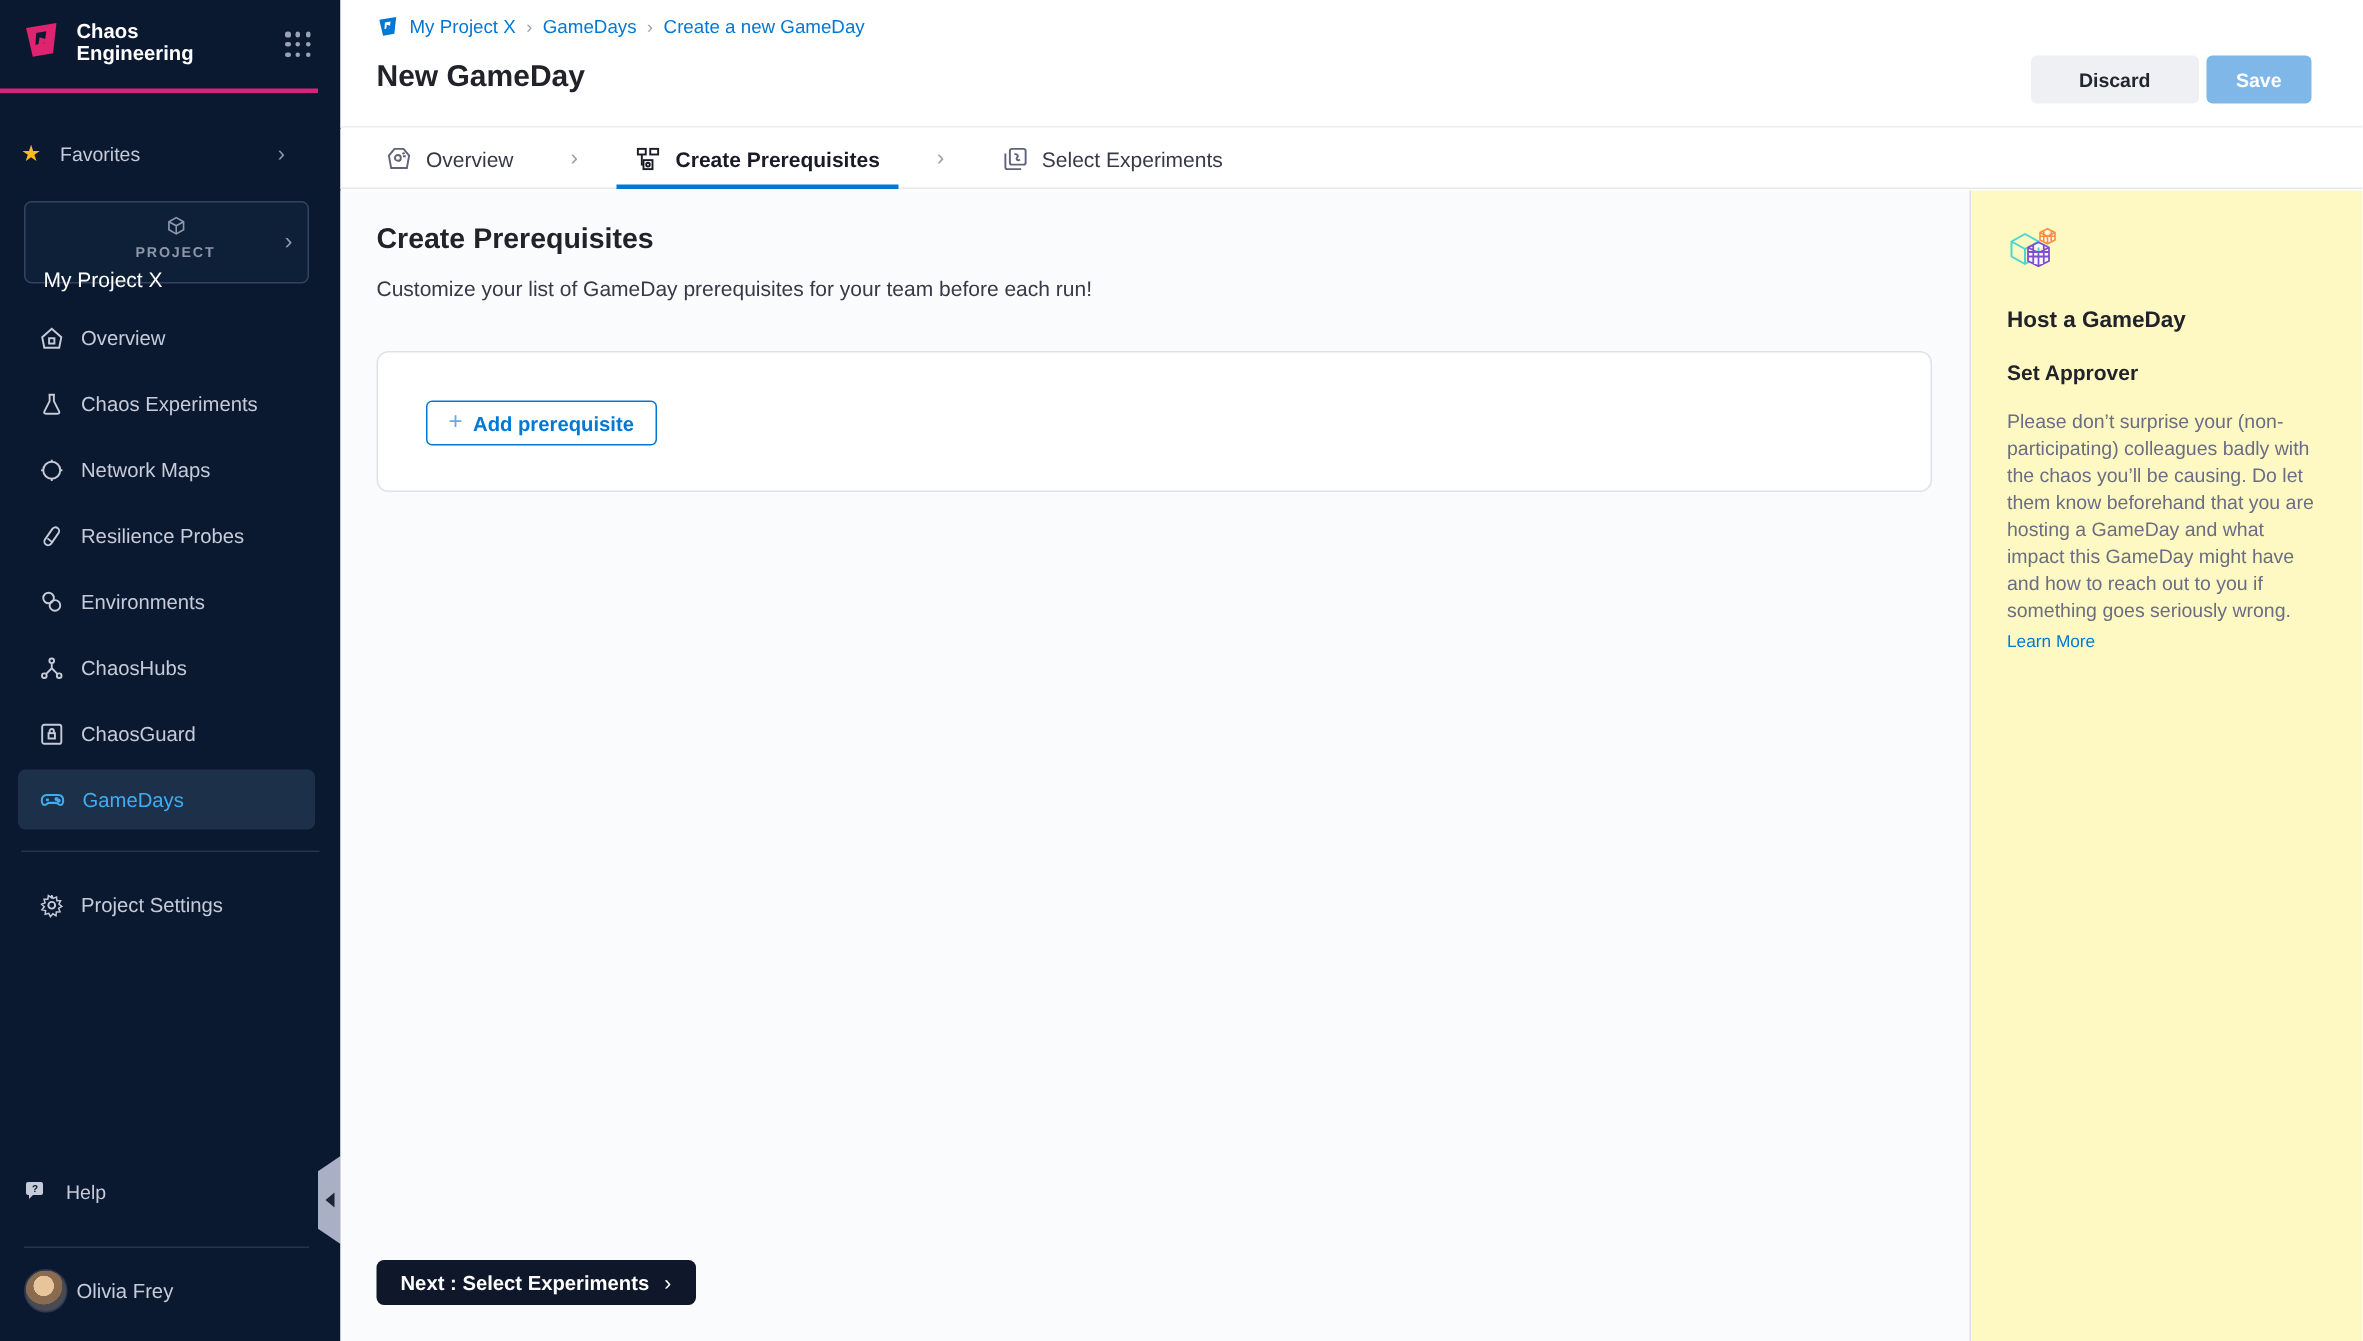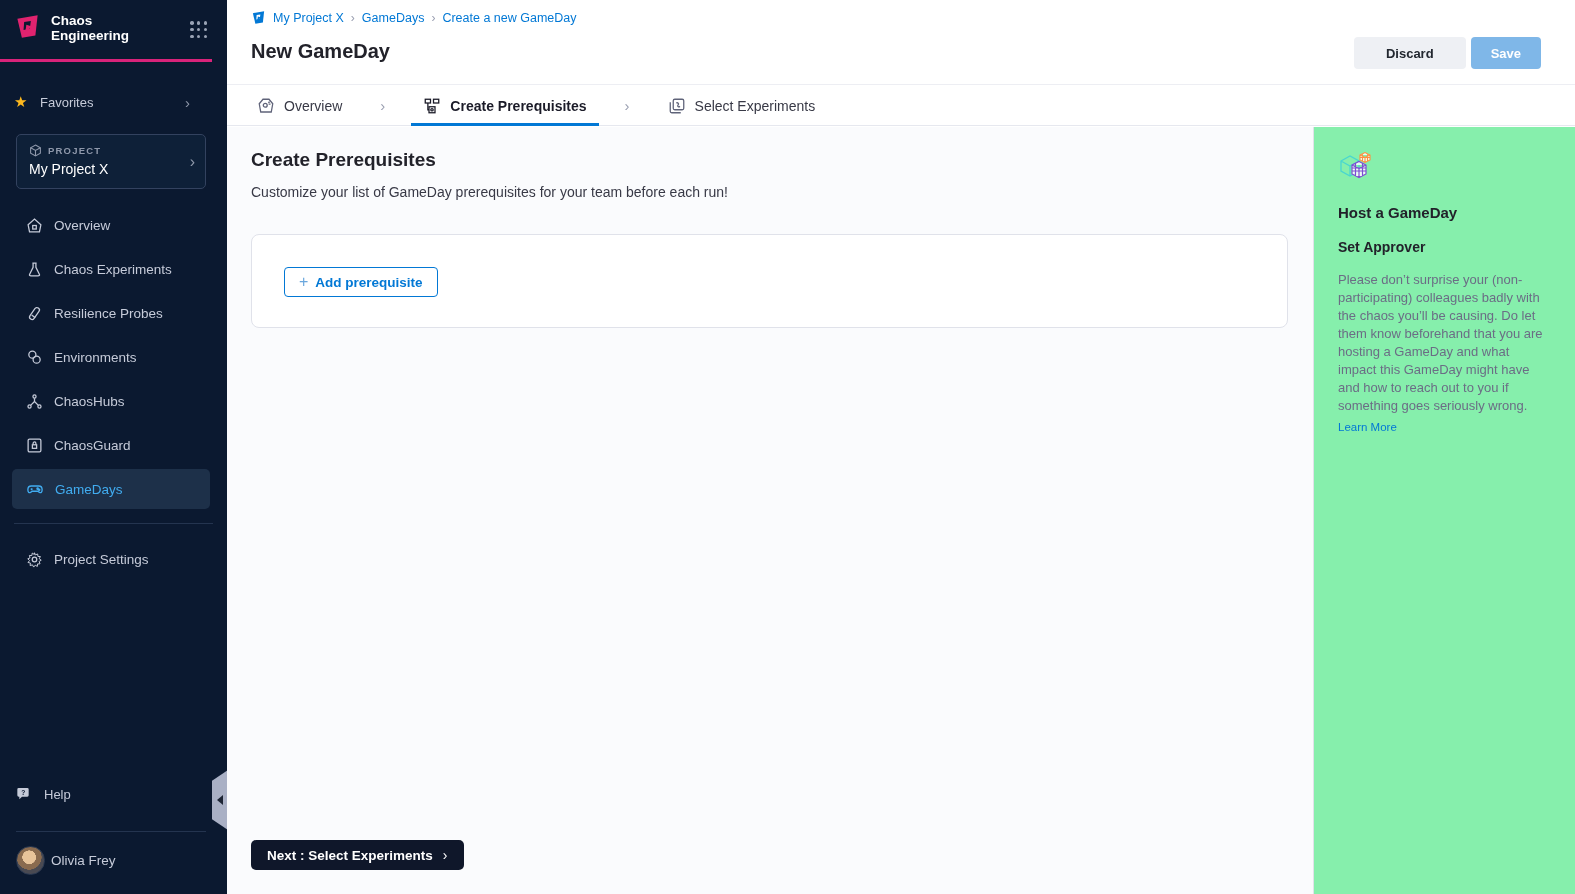--- a/index.html
+++ b/index.html
@@ -13,21 +13,21 @@
   .grid-icon { position:absolute; left:190px; top:21px; width:18px; height:18px; display:grid; grid-template-columns:repeat(3,1fr); gap:2.5px; cursor:pointer; }
   .grid-icon i { width:3.5px; height:3.5px; border-radius:50%; background:#9aa3b5; }
   .brand-line { position:absolute; left:0; top:59px; width:212px; height:3px; background:#d9237a; }
 
   .fav-row { position:absolute; left:0; top:86px; width:212px; height:32px; display:flex; align-items:center; padding-left:14px; cursor:pointer; }
   .fav-row .star { color:#fdb81e; font-size:15px; width:26px; }
   .fav-row .lbl { font-size:13px; color:#c6cbd9; }
   .fav-row .chev { margin-left:auto; margin-right:22px; color:#8e97a9; font-size:15px; }
 
   .project-box { position:absolute; left:16px; top:134px; width:190px; height:55px; border:1px solid #33425f; border-radius:5px; background:#0e2038; cursor:pointer; }
-  .project-box .p-top { display:flex; align-items:center; gap:6px; margin:9px 0 0 12px; color:#8f98ab; }
+  .project-box .p-top { display:flex; align-items:center; gap:6px; margin:9px 0 0 12px; color:#8f98ab;flex-direction:column; }
   .project-box .p-label { font-size:9.5px; font-weight:bold; letter-spacing:1.2px; }
   .project-box .p-name { margin:4px 0 0 12px; color:#fff; font-size:14px; }
   .project-box .chev { position:absolute; right:10px; top:18px; color:#8e97a9; font-size:16px; }
 
   .nav { position:absolute; left:0; top:203px; width:227px; }
   .nav-item { height:44px; display:flex; align-items:center; padding-left:26px; gap:11px; font-size:13.5px; color:#c6cbd9; cursor:pointer; }
   .nav-item svg { flex:0 0 auto; }
   .nav-item.active { height:40px; margin:2px 17px 2px 12px; padding-left:14px; background:#1d3049; border-radius:5px; color:#41acf0; }
   .nav-divider { height:1px; background:#24344f; margin:14px 14px 0 14px; }
   .settings-item { margin-top:13px; }
@@ -62,21 +62,21 @@
   .content { position:absolute; left:227px; top:127px; width:1086px; height:767px; background:#fafbfd; }
   .content h2 { position:absolute; left:24px; top:22px; font-size:19px; font-weight:bold; color:#22222a; }
   .content .sub { position:absolute; left:24px; top:57px; font-size:14px; color:#383946; }
   .prereq-card { position:absolute; left:24px; top:107px; width:1037px; height:94px; background:#fff; border:1px solid #e0e2ea; border-radius:8px; }
   .btn-add { position:absolute; left:32px; top:32px; height:30px; padding:0 14px; background:#fff; border:1px solid #0278d5; border-radius:4px; color:#0278d5; font-size:13.5px; font-weight:bold; font-family:inherit; display:flex; align-items:center; gap:7px; cursor:pointer; }
   .btn-add .plus { color:#6aa7dd; font-size:16px; font-weight:normal; }
   .btn-next { position:absolute; left:24px; top:713px; height:30px; padding:0 16px; background:#0f172a; border:none; border-radius:5px; color:#fff; font-size:13.5px; font-weight:bold; font-family:inherit; display:flex; align-items:center; gap:10px; cursor:pointer; }
   .btn-next .chev { font-size:14px; font-weight:normal; }
 
   
-  .help-panel { position:absolute; left:1313px; top:127px; width:262px; height:767px; background:#86efac; border-left:1px solid #e0e2ea; padding:22px 26px 0 24px; }
+  .help-panel { position:absolute; left:1313px; top:127px; width:262px; height:767px; background:#fef9c3; border-left:1px solid #e0e2ea; padding:22px 26px 0 24px; }
   .help-panel h3 { font-size:15px; font-weight:bold; color:#22222a; margin:19px 0 10px 0; }
   .help-panel h4 { font-size:14px; font-weight:bold; color:#22222a; margin:18px 0 16px 0; }
   .help-panel p { font-size:13px; line-height:18px; color:#6b6d85; }
   .help-panel a { display:inline-block; margin-top:6px; font-size:11.5px; color:#0278d5; text-decoration:none; cursor:pointer; }
 </style>
 </head>
 <body>
 
 <div class="stage">
 
@@ -126,20 +126,27 @@
             <path d="M3 11 L12 3 L21 11 L19 21 L5 21 Z"></path>
             <rect x="9.5" y="12" width="5" height="5"></rect>
           </svg>
         <span>Overview</span>
       </div>
       <div class="nav-item">
         <svg width="17" height="17" viewBox="0 0 24 24" fill="none" stroke="#c6cbd9" stroke-width="1.8">
             <path d="M9 3 L15 3 M10 3 L10 9 L5 19 C4.5 20.5 5.5 21 7 21 L17 21 C18.5 21 19.5 20.5 19 19 L14 9 L14 3"></path>
           </svg>
         <span>Chaos Experiments</span>
+      </div>
+      <div class="nav-item">
+        <svg width="17" height="17" viewBox="0 0 24 24" fill="none" stroke="#c6cbd9" stroke-width="1.8">
+            <circle cx="12" cy="12" r="8"></circle>
+            <path d="M12 4 L12 2 M12 22 L12 20 M4 12 L2 12 M22 12 L20 12"></path>
+          </svg>
+        <span>Network Maps</span>
       </div>
       <div class="nav-item">
         <svg width="17" height="17" viewBox="0 0 24 24" fill="none" stroke="#c6cbd9" stroke-width="1.8">
             <rect x="8.5" y="2.5" width="7" height="19" rx="3.5" transform="rotate(35 12 12)"></rect>
             <path d="M8 14 L13 18"></path>
           </svg>
         <span>Resilience Probes</span>
       </div>
       <div class="nav-item">
         <svg width="17" height="17" viewBox="0 0 24 24" fill="none" stroke="#c6cbd9" stroke-width="1.8">

